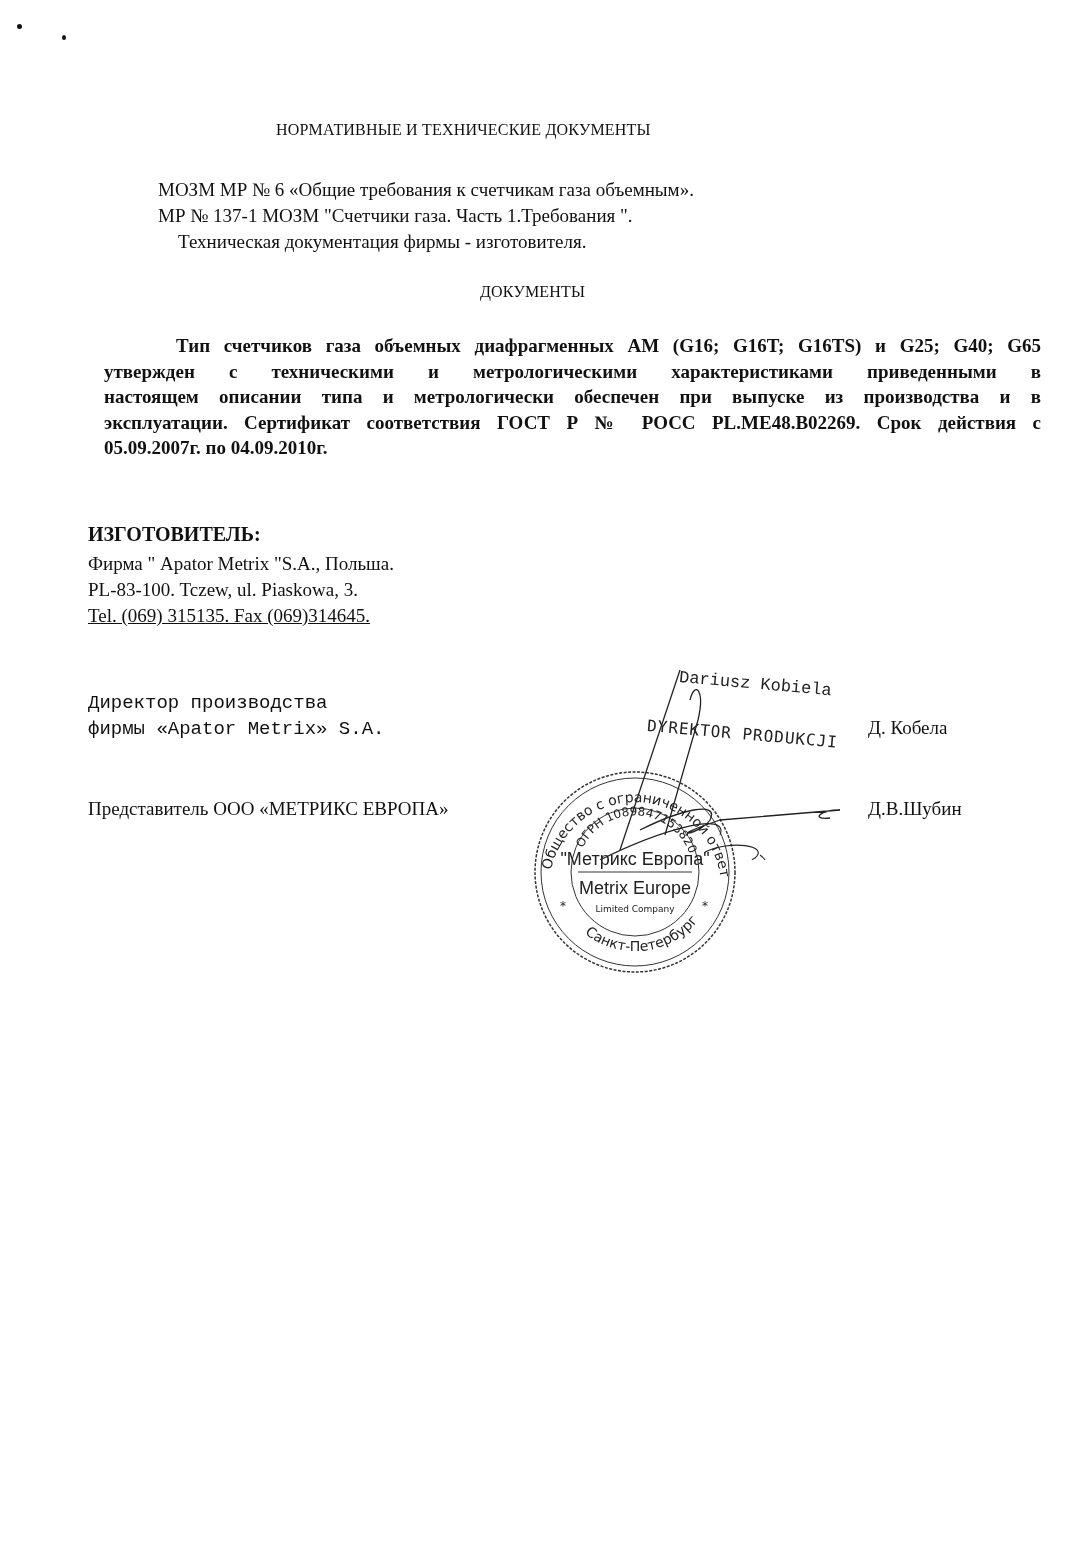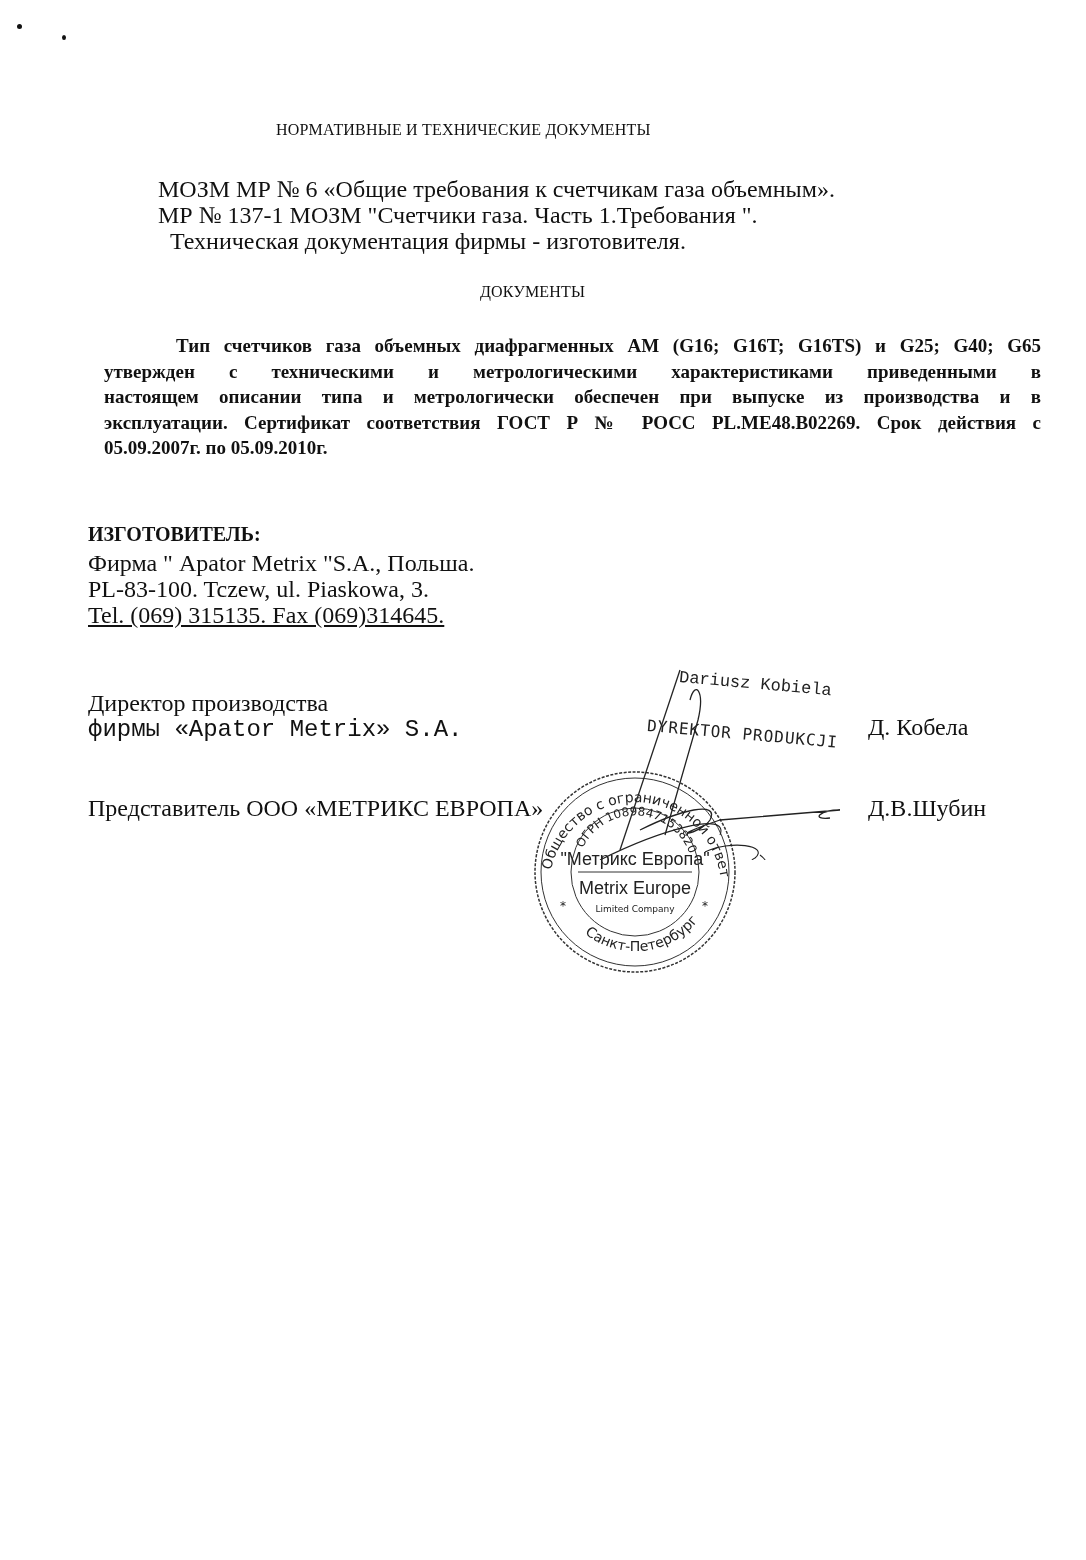--- a/index.html
+++ b/index.html
@@ -1,53 +1,53 @@
 <!DOCTYPE html>
 <html><head>
 <meta charset="utf-8">
 <style>
   html, body { margin:0; padding:0; background:#ffffff; }
   body { width:1086px; height:1560px; position:relative; overflow:hidden;
          font-family:"Liberation Serif", "DejaVu Serif", serif; color:#111; }
   .abs { position:absolute; white-space:nowrap; }
   .h1 { font-weight:normal; font-size:16px; letter-spacing:0.2px; }
-  .t { font-size:24px; line-height:23px; }
+  .t { font-size:19px; line-height:23px; }
   .para { position:absolute; left:104px; top:333px; width:937px; font-size:19px; line-height:25.5px; text-align:justify;font-weight:bold; }
   .para .line { display:block; text-align:justify; text-align-last:justify; height:25.5px; }
   .para .line.last { text-align-last:left; }
   .para .line.first { text-indent:72px; }
   .bold { font-weight:bold; }
   .speck { position:absolute; background:#111; border-radius:50%; }
 </style>
 </head>
 <body>
 
 <div class="speck" style="left:17px;top:24px;width:5px;height:5px;"></div>
 <div class="speck" style="left:62px;top:35px;width:4px;height:5px;"></div>
 
 <div class="abs h1" style="left:276px;top:121px;">НОРМАТИВНЫЕ И ТЕХНИЧЕСКИЕ ДОКУМЕНТЫ</div>
 <div class="abs t" style="left:158px;top:178px;">МОЗМ МР № 6 «Общие требования к счетчикам газа объемным».</div>
 <div class="abs t" style="left:158px;top:204px;">МР № 137-1 МОЗМ "Счетчики газа. Часть 1.Требования ".</div>
-<div class="abs t" style="left:170px;top:230px;">Техническая документация фирмы - изготовителя.</div>
+<div class="abs t" style="left:178px;top:230px;">Техническая документация фирмы - изготовителя.</div>
 
 <div class="abs h1" style="left:480px;top:283px;">ДОКУМЕНТЫ</div>
 <div class="para">
   <span class="line first">Тип счетчиков газа объемных диафрагменных АМ (G16; G16T; G16TS) и G25; G40; G65</span>
   <span class="line">утвержден с техническими и метрологическими характеристиками приведенными в</span>
   <span class="line">настоящем описании типа и метрологически обеспечен при выпуске из производства и в</span>
   <span class="line">эксплуатации. Сертификат соответствия ГОСТ Р № РОСС PL.ME48.B02269. Срок действия с</span>
-  <span class="line last">05.09.2007г. по 05.09.2010г.</span>
+  <span class="line last">05.09.2007г. по 04.09.2010г.</span>
 </div>
 
 <div class="abs t bold" style="left:88px;top:523px;font-size:20px;">ИЗГОТОВИТЕЛЬ:</div>
 <div class="abs t" style="left:88px;top:552px;">Фирма " Apator Metrix "S.A., Польша.</div>
 <div class="abs t" style="left:88px;top:578px;">PL-83-100. Tczew, ul. Piaskowa, 3.</div>
 <div class="abs t" style="left:88px;top:604px;text-decoration:underline;">Tel. (069) 315135. Fax (069)314645.</div>
 
-<div class="abs t" style="left:88px;top:692px;">Директор производства</div>
+<div class="abs t" style="left:88px;top:692px;font-family:Liberation Mono, monospace;">Директор производства</div>
 <div class="abs t" style="left:88px;top:718px;font-family:Liberation Mono, monospace;">фирмы «Apator Metrix» S.A.</div>
 <div class="abs t" style="left:868px;top:716px;">Д. Кобела</div>
 
 <div class="abs t" style="left:88px;top:797px;">Представитель ООО «МЕТРИКС ЕВРОПА»</div>
 <div class="abs t" style="left:868px;top:797px;">Д.В.Шубин</div>
 
 <div class="abs" style="left:680px;top:668px;font-family:'Liberation Mono','DejaVu Sans Mono',monospace;font-size:17px;transform:rotate(5deg);transform-origin:left top;color:#222;">Dariusz Kobiela</div>
 <div class="abs" style="left:648px;top:716px;font-family:'DejaVu Sans Mono',monospace;font-size:16px;letter-spacing:1px;transform:rotate(5deg);transform-origin:left top;color:#222;">DYREKTOR PRODUKCJI</div>
 
 <svg class="abs" style="left:520px;top:760px;" width="230" height="220" viewBox="0 0 230 220">

